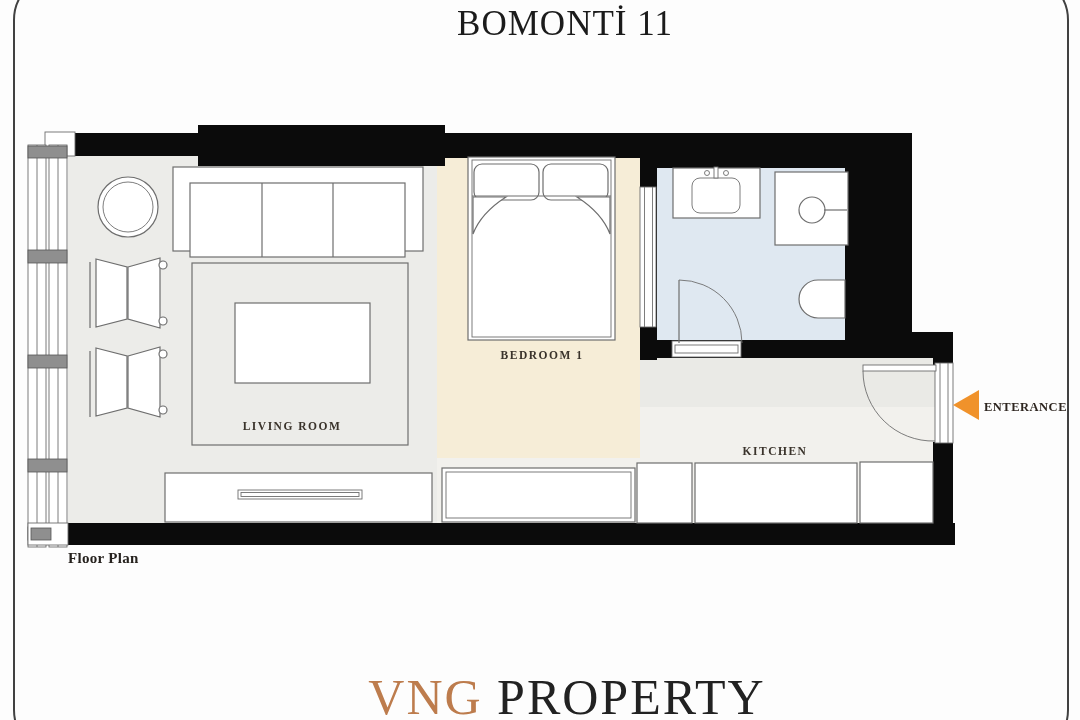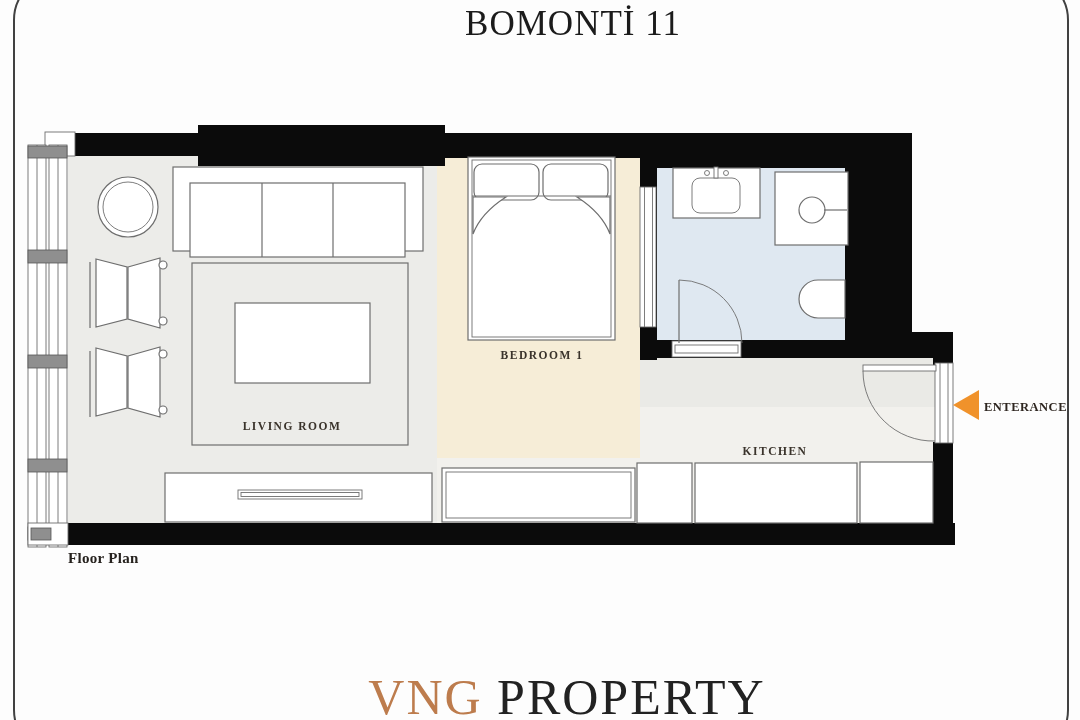--- a/index.html
+++ b/index.html
@@ -1,21 +1,21 @@
 <!DOCTYPE html>
 <html><head>
 <meta charset="utf-8">
 <style>
   html,body{margin:0;padding:0;}
   body{width:1080px;height:720px;position:relative;overflow:hidden;
        background:#fdfdfd;font-family:"Liberation Serif",serif;}
   .card-border{position:absolute;left:13px;top:-26px;width:1052px;height:778px;
        border:2px solid #414141;border-radius:46px;pointer-events:none;}
   .title{position:absolute;top:4px;left:565px;transform:translateX(-50%);
-       font-size:35px;letter-spacing:1px;color:#1b1b1b;white-space:nowrap;margin-left:8px;}
+       font-size:35px;letter-spacing:1px;color:#1b1b1b;white-space:nowrap;}
   .logo{position:absolute;top:668px;left:567px;transform:translateX(-50%);
        font-size:50px;letter-spacing:2px;white-space:nowrap;}
   .logo .accent{color:#bd7c4d;}
   .logo .rest{color:#222222;}
   svg.plan{position:absolute;left:0;top:0;}
   .room-label{font-family:"Liberation Serif",serif;font-weight:bold;
        font-size:11.5px;letter-spacing:1.5px;fill:#3a332b;}
   .caption{font-family:"Liberation Serif",serif;font-weight:bold;
        font-size:15px;fill:#26221e;letter-spacing:0.3px;}
   .ent-label{font-family:"Liberation Serif",serif;font-weight:bold;

